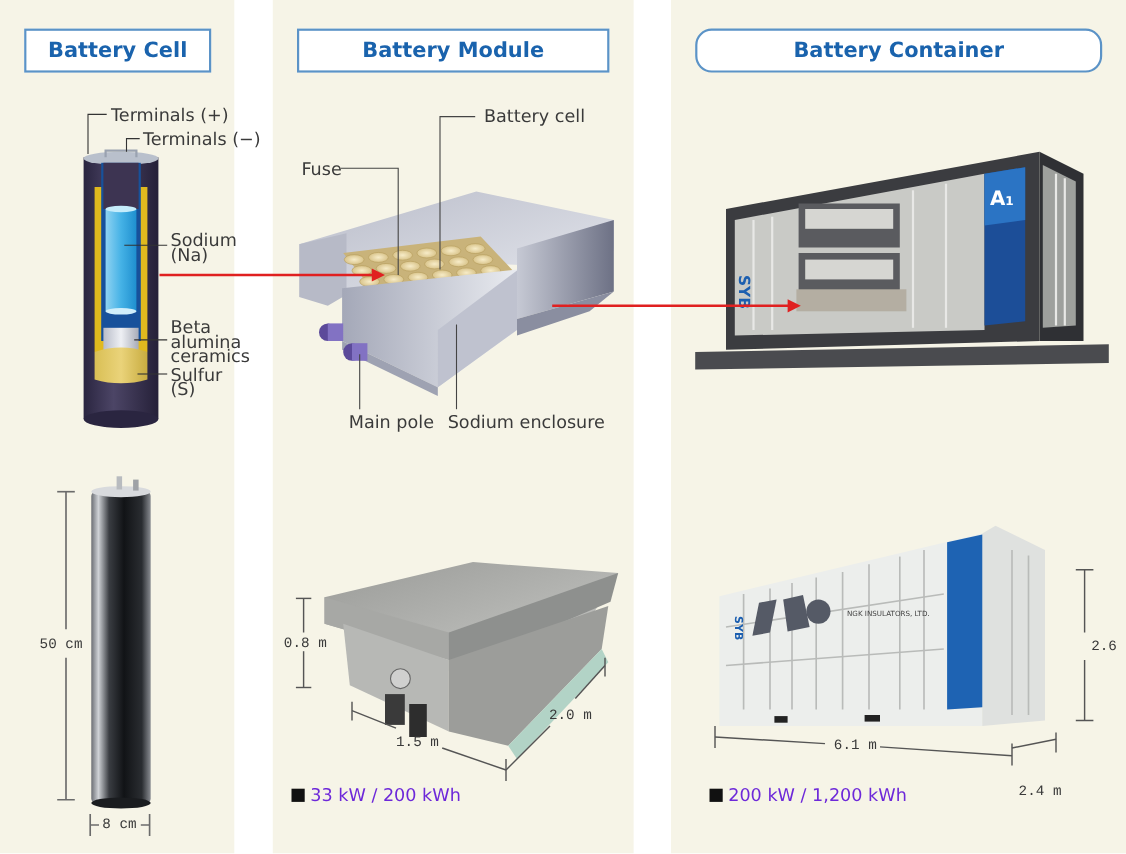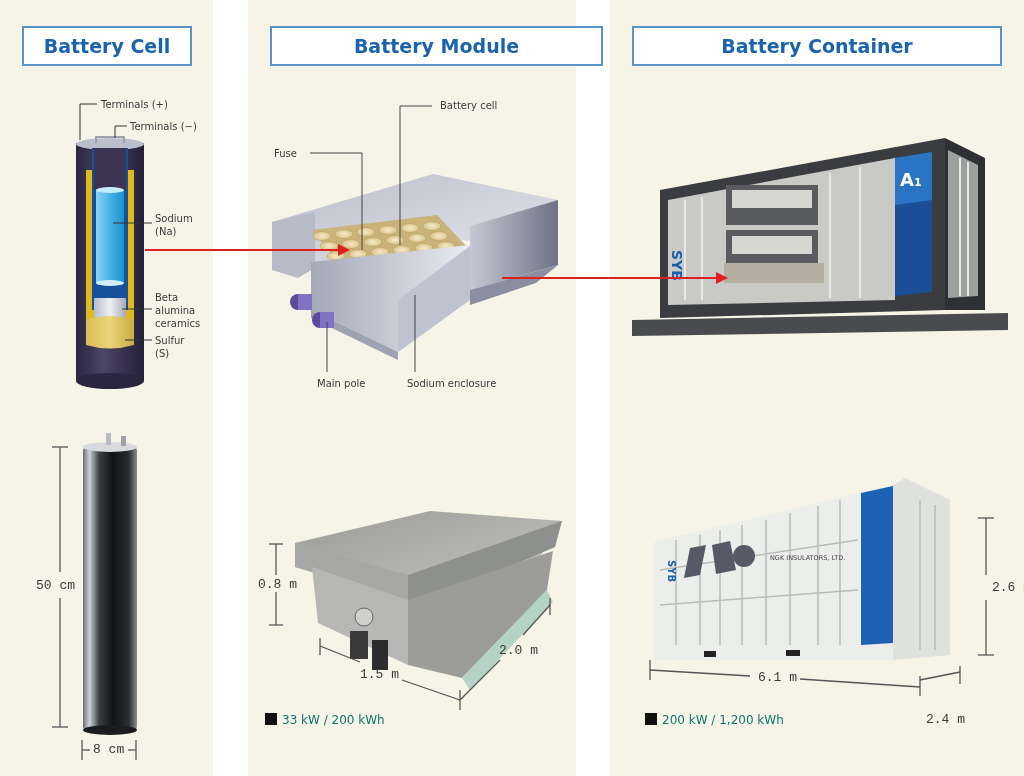--- a/index.html
+++ b/index.html
@@ -6,26 +6,26 @@
   body { width:1024px; height:776px; position:relative; background:#ffffff; overflow:hidden;
          font-family:"Liberation Sans", sans-serif; color:#333; }
   .col { position:absolute; top:0; height:776px; background:#f6f4e7; }
   #col-cell { left:0; width:213px; }
   #col-module { left:248px; width:328px; }
   #col-container { left:610px; width:414px; }
   .hdr { position:absolute; top:26px; height:40px; background:#fff; border:2px solid #5b93c7;
          box-sizing:border-box; display:flex; align-items:center; justify-content:center;
          font-family:"DejaVu Sans", sans-serif; font-weight:bold; font-size:19px; color:#1a63ad; }
   #hdr-cell { left:22px; width:170px; }
-  #hdr-module { left:270px; width:333px; }
-  #hdr-container { left:632px; width:370px; }
-  .lbl { position:absolute; font-size:10px; color:#3a3a3a; line-height:13px; white-space:nowrap;
+  #hdr-module { left:270px; width:284px; }
+  #hdr-container { left:632px; width:370px;border-radius:15px; }
+  .lbl { position:absolute; font-size:16px; color:#3a3a3a; line-height:13px; white-space:nowrap;
          font-family:"DejaVu Sans", sans-serif; }
   .dim { position:absolute; font-size:13px; color:#3a3a3a; font-family:Liberation Mono, monospace; white-space:nowrap; }
-  .spec { position:absolute; font-size:12px; color:#0f766e; font-family:"DejaVu Sans", sans-serif; white-space:nowrap; }
+  .spec { position:absolute; font-size:16px; color:#6d28d9; font-family:"DejaVu Sans", sans-serif; white-space:nowrap; }
   .spec .sq { display:inline-block; width:12px; height:12px; background:#111; margin-right:5px; vertical-align:-1px; }
   svg.layer { position:absolute; left:0; top:0; }
 </style>
 </head>
 <body>
 
 <div class="col" id="col-cell"></div>
 <div class="col" id="col-module"></div>
 <div class="col" id="col-container"></div>
 

